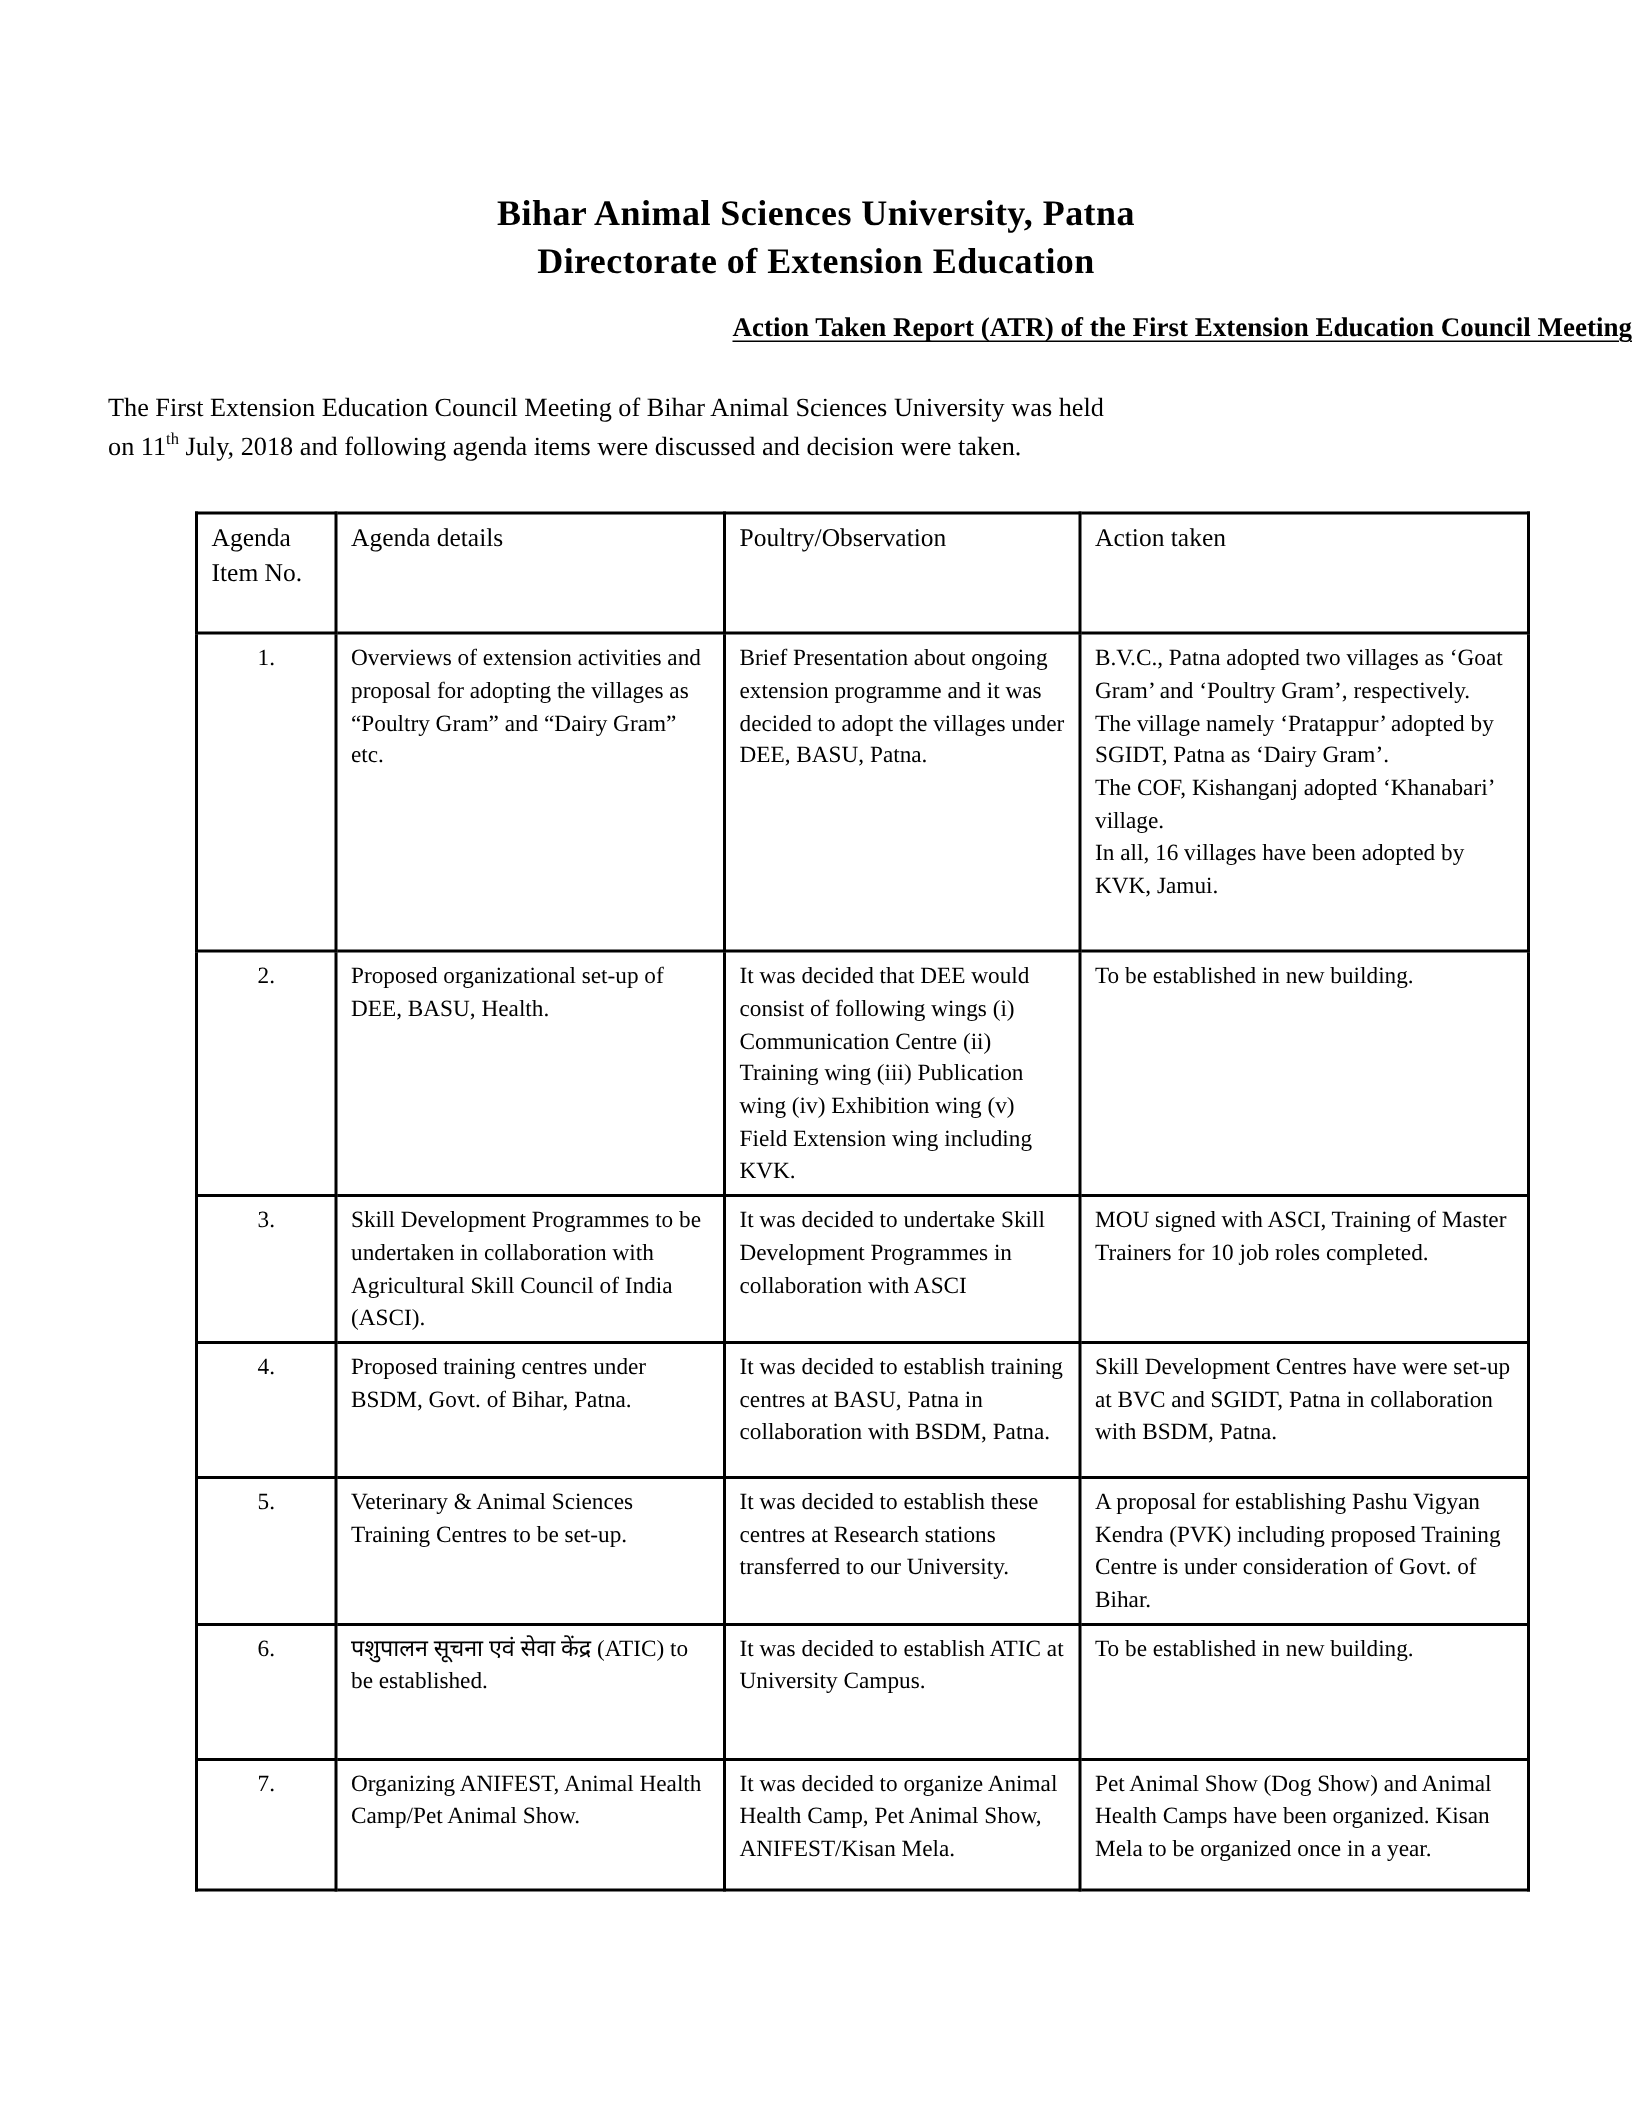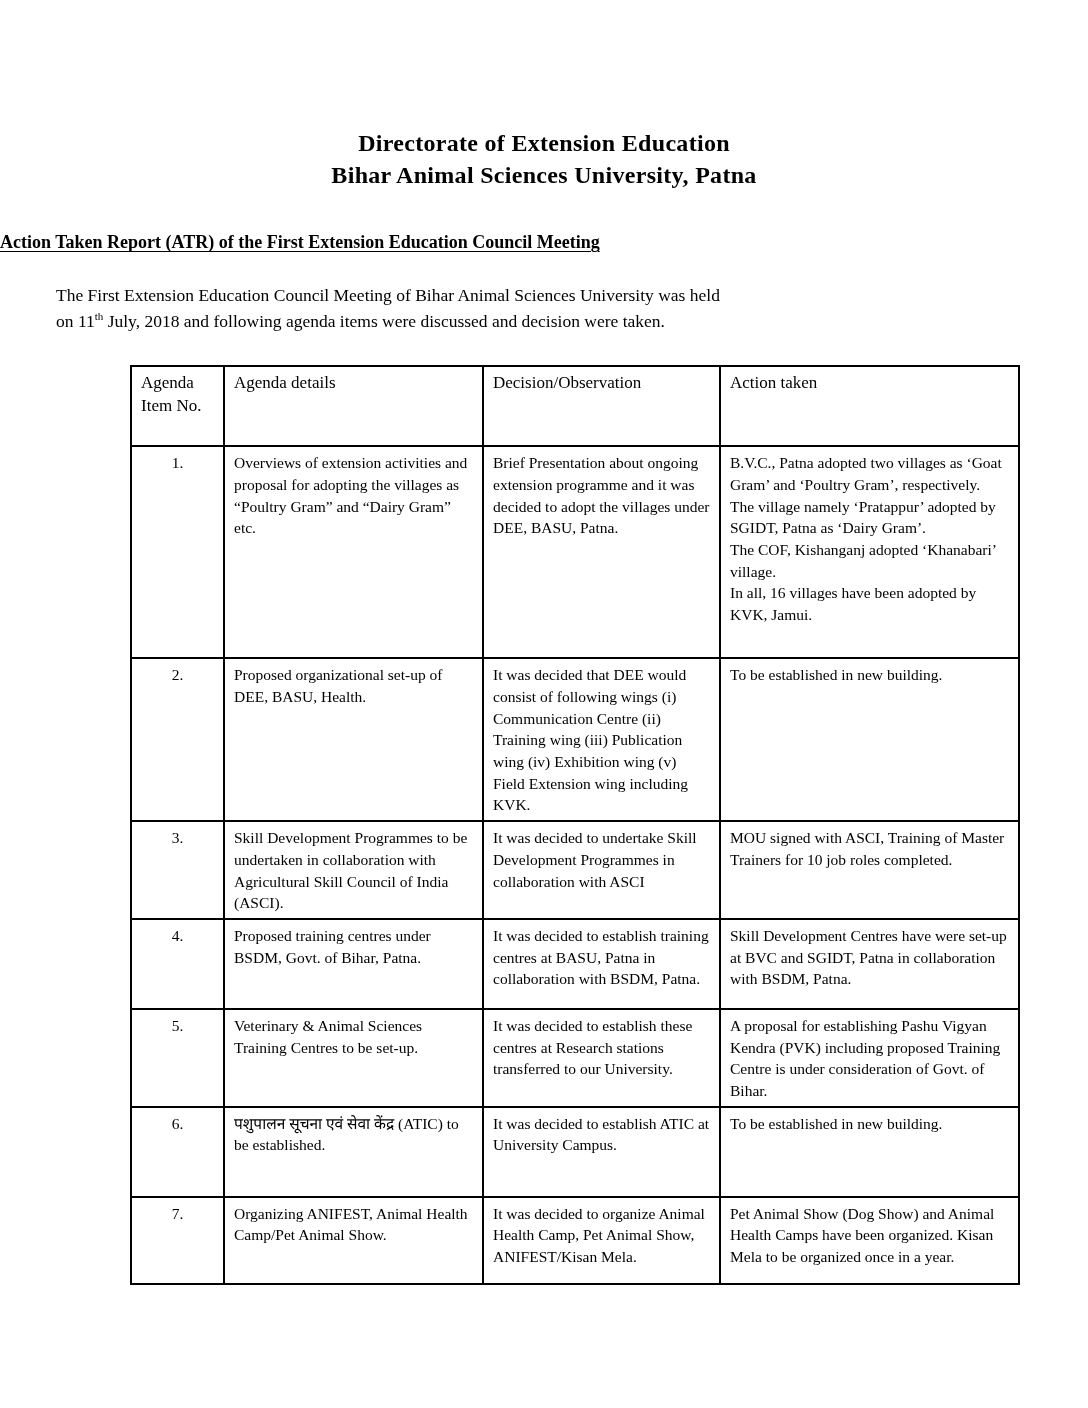--- a/index.html
+++ b/index.html
@@ -15,30 +15,30 @@
     overflow: hidden;
   }
   .doc-title {
     text-align: center;
     font-weight: bold;
     font-size: 24px;
     line-height: 1.32;
     letter-spacing: 0.3px;
   }
   .report-heading {
-    text-align: left;
+    text-align: right;
     font-weight: bold;
     font-size: 18px;
     line-height: 1.3;
-    margin-top: 40px;
+    margin-top: 16px;
     text-decoration: underline;
     text-underline-offset: 3px;
   }
   .intro {
-    margin: 27px 70px 0 56px;
+    margin: 27px 70px 0 72px;
     font-size: 17.5px;
     line-height: 1.5;
   }
   .intro sup {
     font-size: 11px;
     line-height: 0;
     vertical-align: super;
   }
   table.atr {
     border-collapse: collapse;
@@ -71,40 +71,40 @@
   tr.r5  { height: 88px; }
   tr.r6  { height: 90px; }
   tr.r7  { height: 87px; }
 </style>
 </head>
 <body>
 
 <div class="page">
 
   <div class="doc-title">
+    <div>Bihar Animal Sciences University, Patna</div>
     <div>Directorate of Extension Education</div>
-    <div>Bihar Animal Sciences University, Patna</div>
   </div>
 
   <div class="report-heading">Action Taken Report (ATR) of the First Extension Education Council Meeting</div>
 
   <p class="intro"><span>The First Extension Education Council Meeting of Bihar Animal Sciences University was held</span><br><span>on 11</span><sup>th</sup><span> July, 2018 and following agenda items were discussed and decision were taken.</span></p>
 
   <table class="atr">
     <colgroup>
       <col style="width:93px">
       <col style="width:259px">
       <col style="width:237px">
       <col style="width:299px">
     </colgroup>
     <thead>
       <tr class="rh">
         <th>Agenda Item No.</th>
         <th>Agenda details</th>
-        <th>Decision/Observation</th>
+        <th>Poultry/Observation</th>
         <th>Action taken</th>
       </tr>
     </thead>
     <tbody>
       <tr class="r1">
         <td class="num">1.</td>
         <td>Overviews of extension activities and proposal for adopting the villages as “Poultry Gram” and “Dairy Gram” etc.</td>
         <td>Brief Presentation about ongoing extension programme and it was decided to adopt the villages under DEE, BASU, Patna.</td>
         <td>B.V.C., Patna adopted two villages as ‘Goat Gram’ and ‘Poultry Gram’, respectively.
 The village namely ‘Pratappur’ adopted by SGIDT, Patna as ‘Dairy Gram’.

